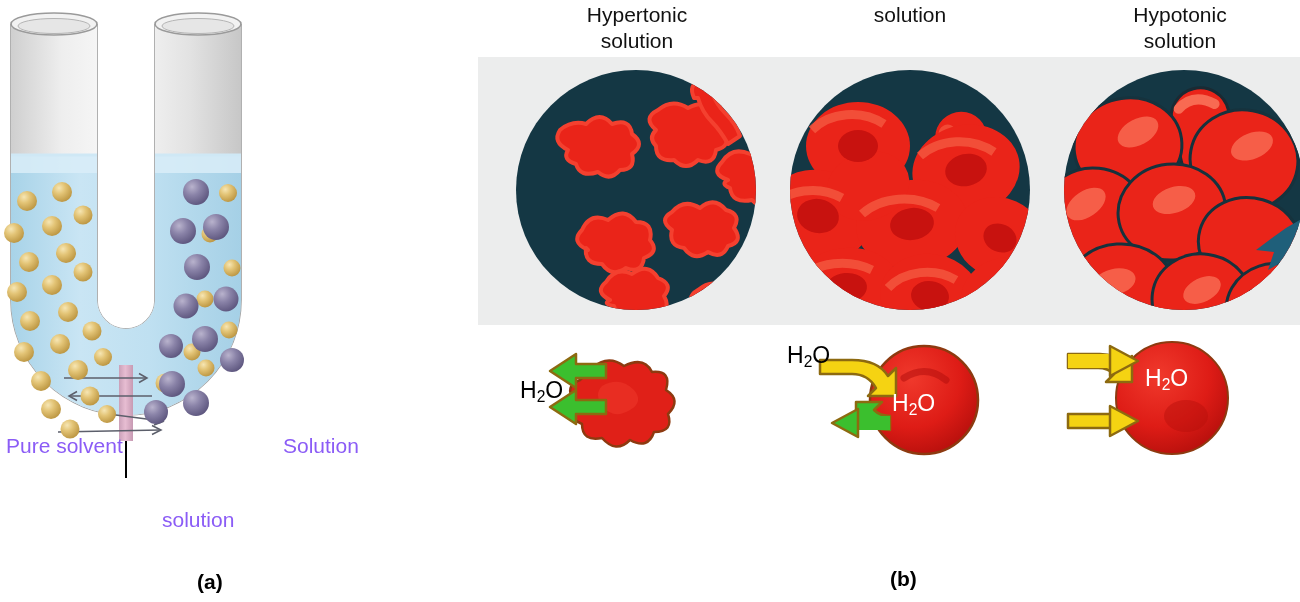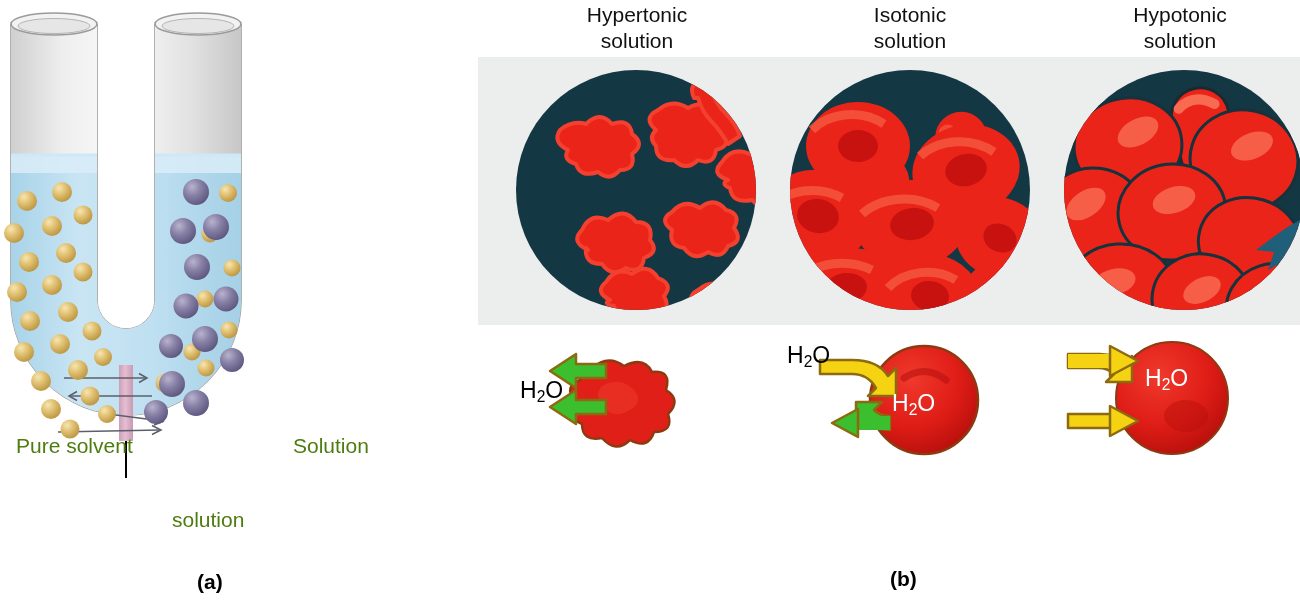--- a/index.html
+++ b/index.html
@@ -5,21 +5,21 @@
   html,body{margin:0;padding:0;}
   body{
     width:1300px;height:602px;background:#ffffff;
     font-family:"Liberation Sans", sans-serif;
     position:relative;overflow:hidden;color:#0a0a0a;
   }
   .stage{position:absolute;left:0;top:0;width:1300px;height:602px;}
 
   
   #panel-a{position:absolute;left:0;top:0;width:460px;height:602px;}
-  .label{position:absolute;font-size:21px;line-height:1.18;color:#4d7c0f;white-space:nowrap;margin-left:10px;}
+  .label{position:absolute;font-size:21px;line-height:1.18;color:#8b5cf6;white-space:nowrap;}
   .caption{position:absolute;font-size:21px;font-weight:bold;color:#000;}
 
   .utube-svg{position:absolute;left:0;top:0;}
 
   
   #panel-b{position:absolute;left:460px;top:0;width:840px;height:602px;}
   .colhead{
     position:absolute;width:260px;text-align:center;
     font-size:21px;line-height:1.22;color:#111;
   }
@@ -215,21 +215,20 @@
     <div class="caption" style="left:197px;top:570px;">(a)</div>
   </div>
 
   <div id="panel-b">
 
     <div class="colhead" style="left:47px;top:2px;">
       <div>Hypertonic</div>
       <div>solution</div>
     </div>
     <div class="colhead" style="left:320px;top:2px;">
-      <div>Isotonic</div>
       <div>solution</div>
     </div>
     <div class="colhead" style="left:590px;top:2px;">
       <div>Hypotonic</div>
       <div>solution</div>
     </div>
 
     <div class="grayband"></div>
 
     <svg class="circle-wrap" width="840" height="340" viewBox="0 0 840 340">

